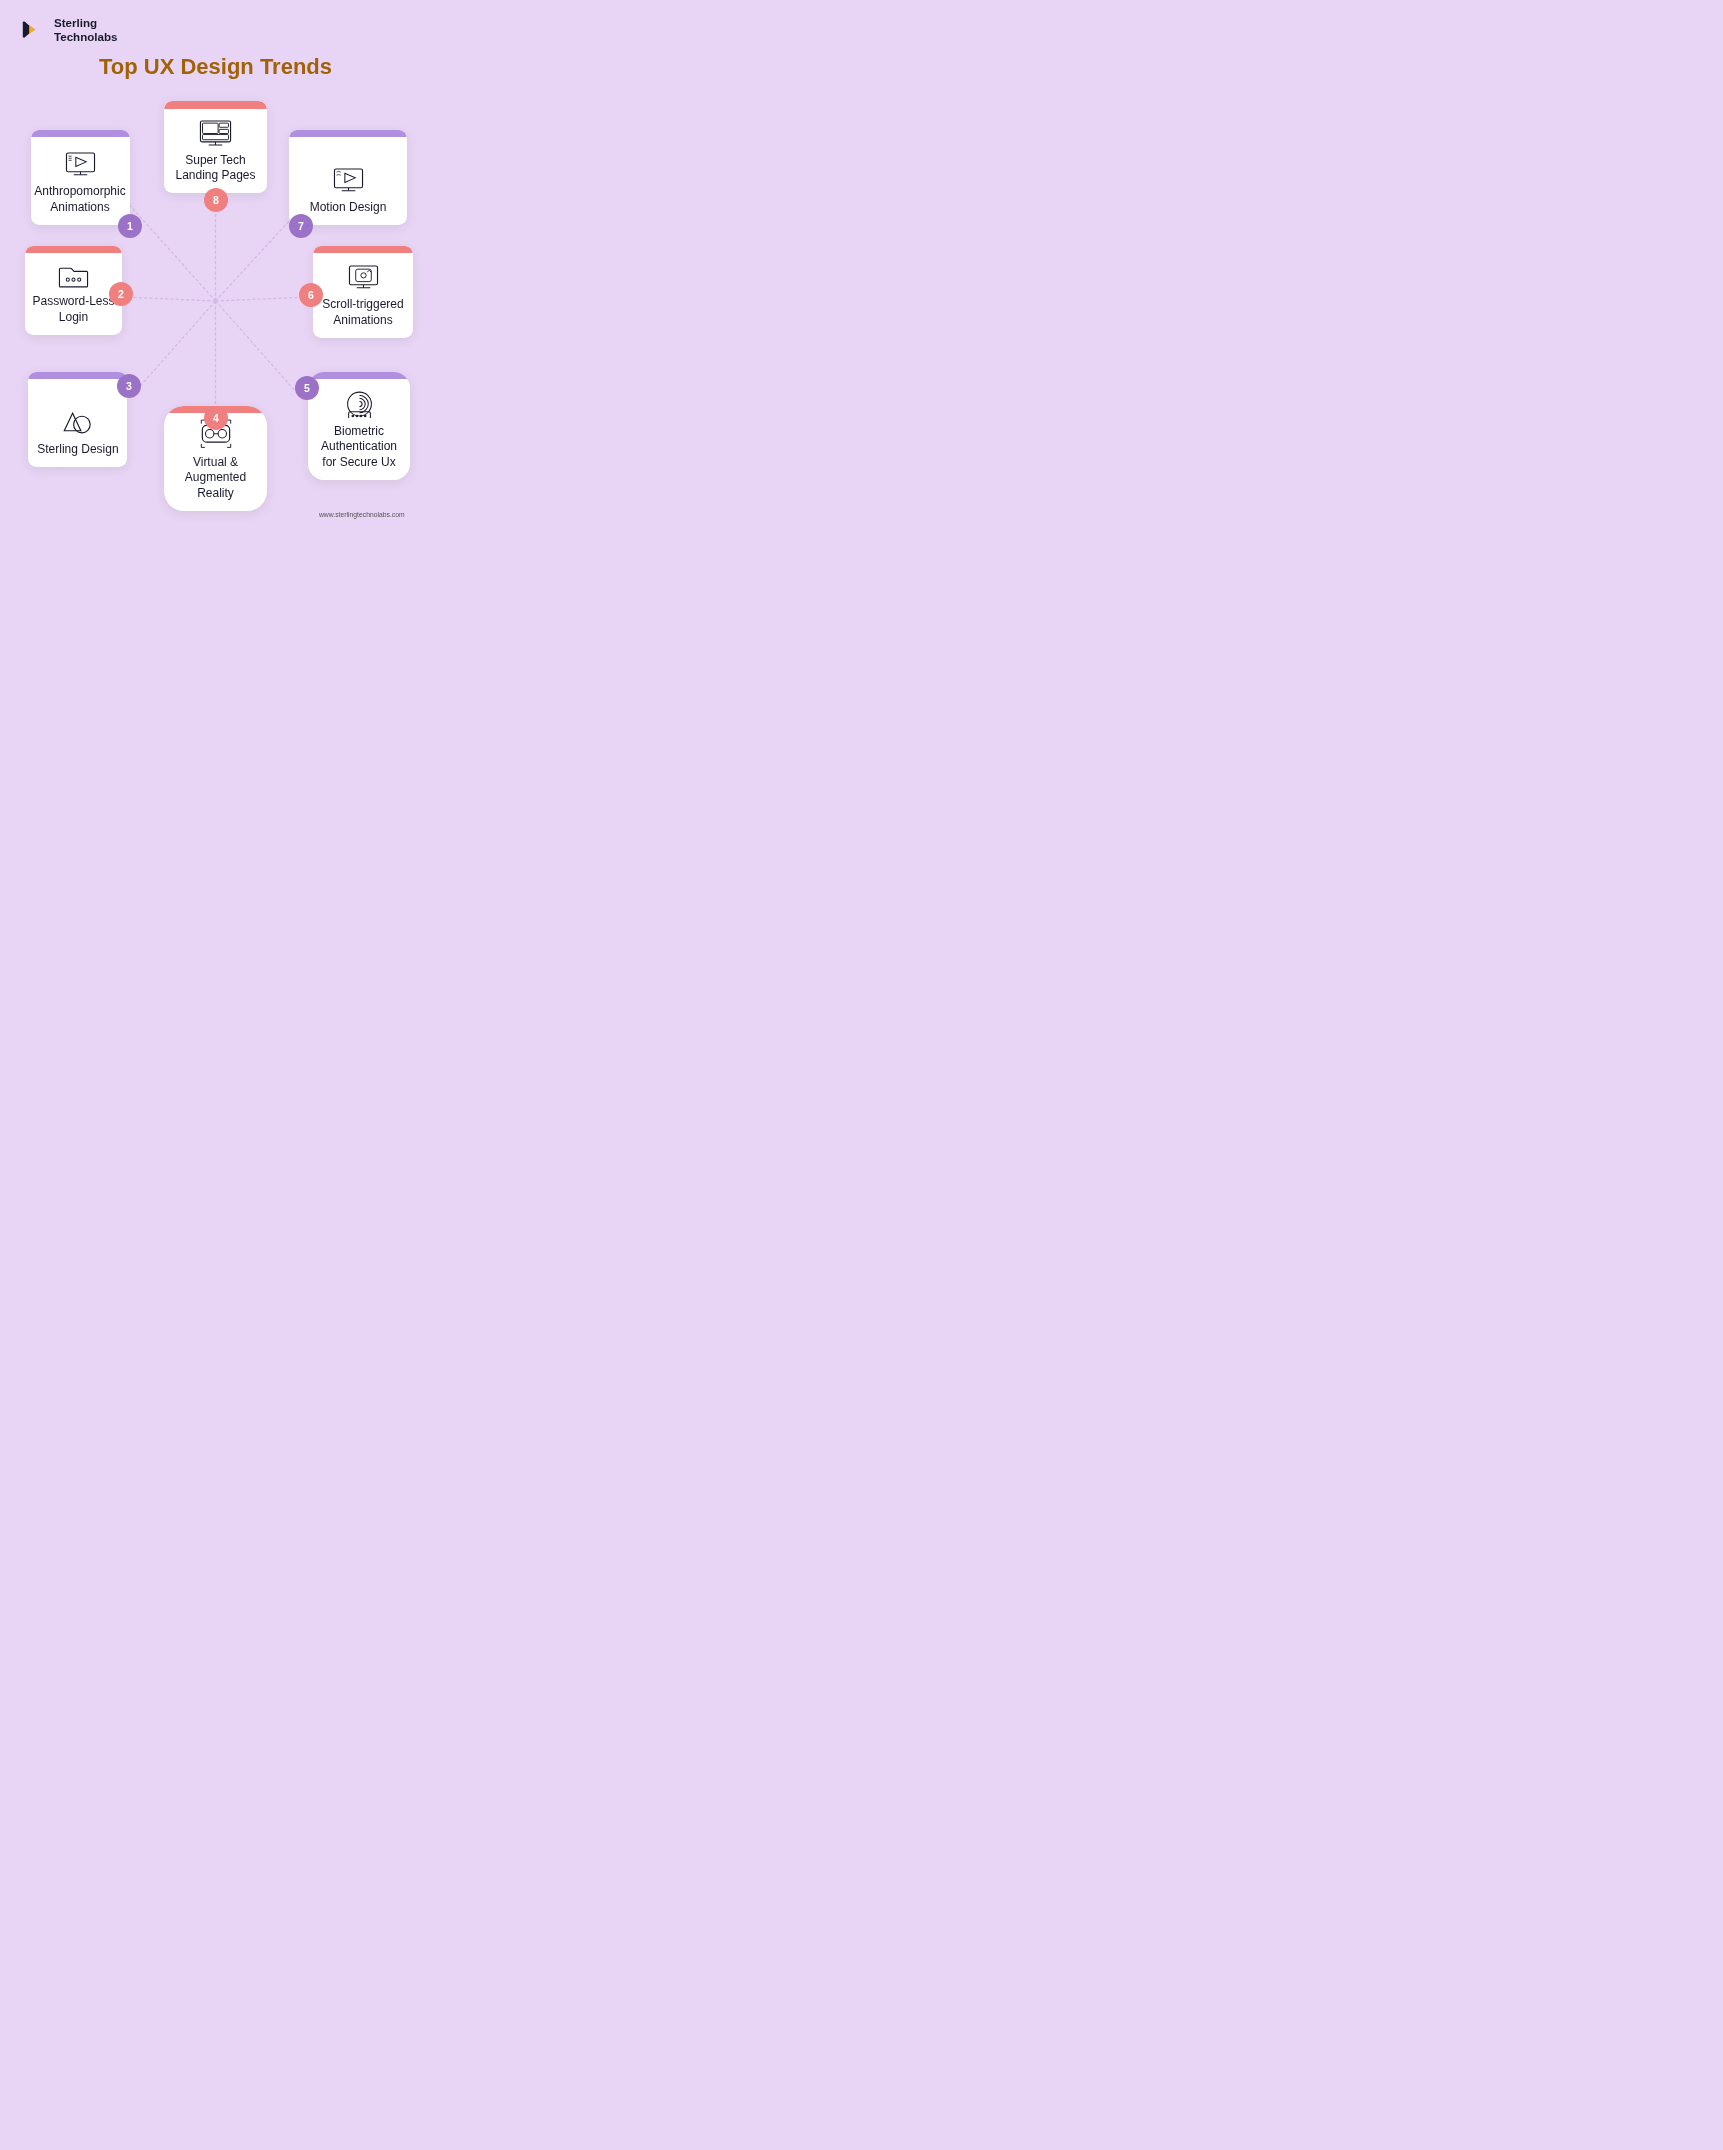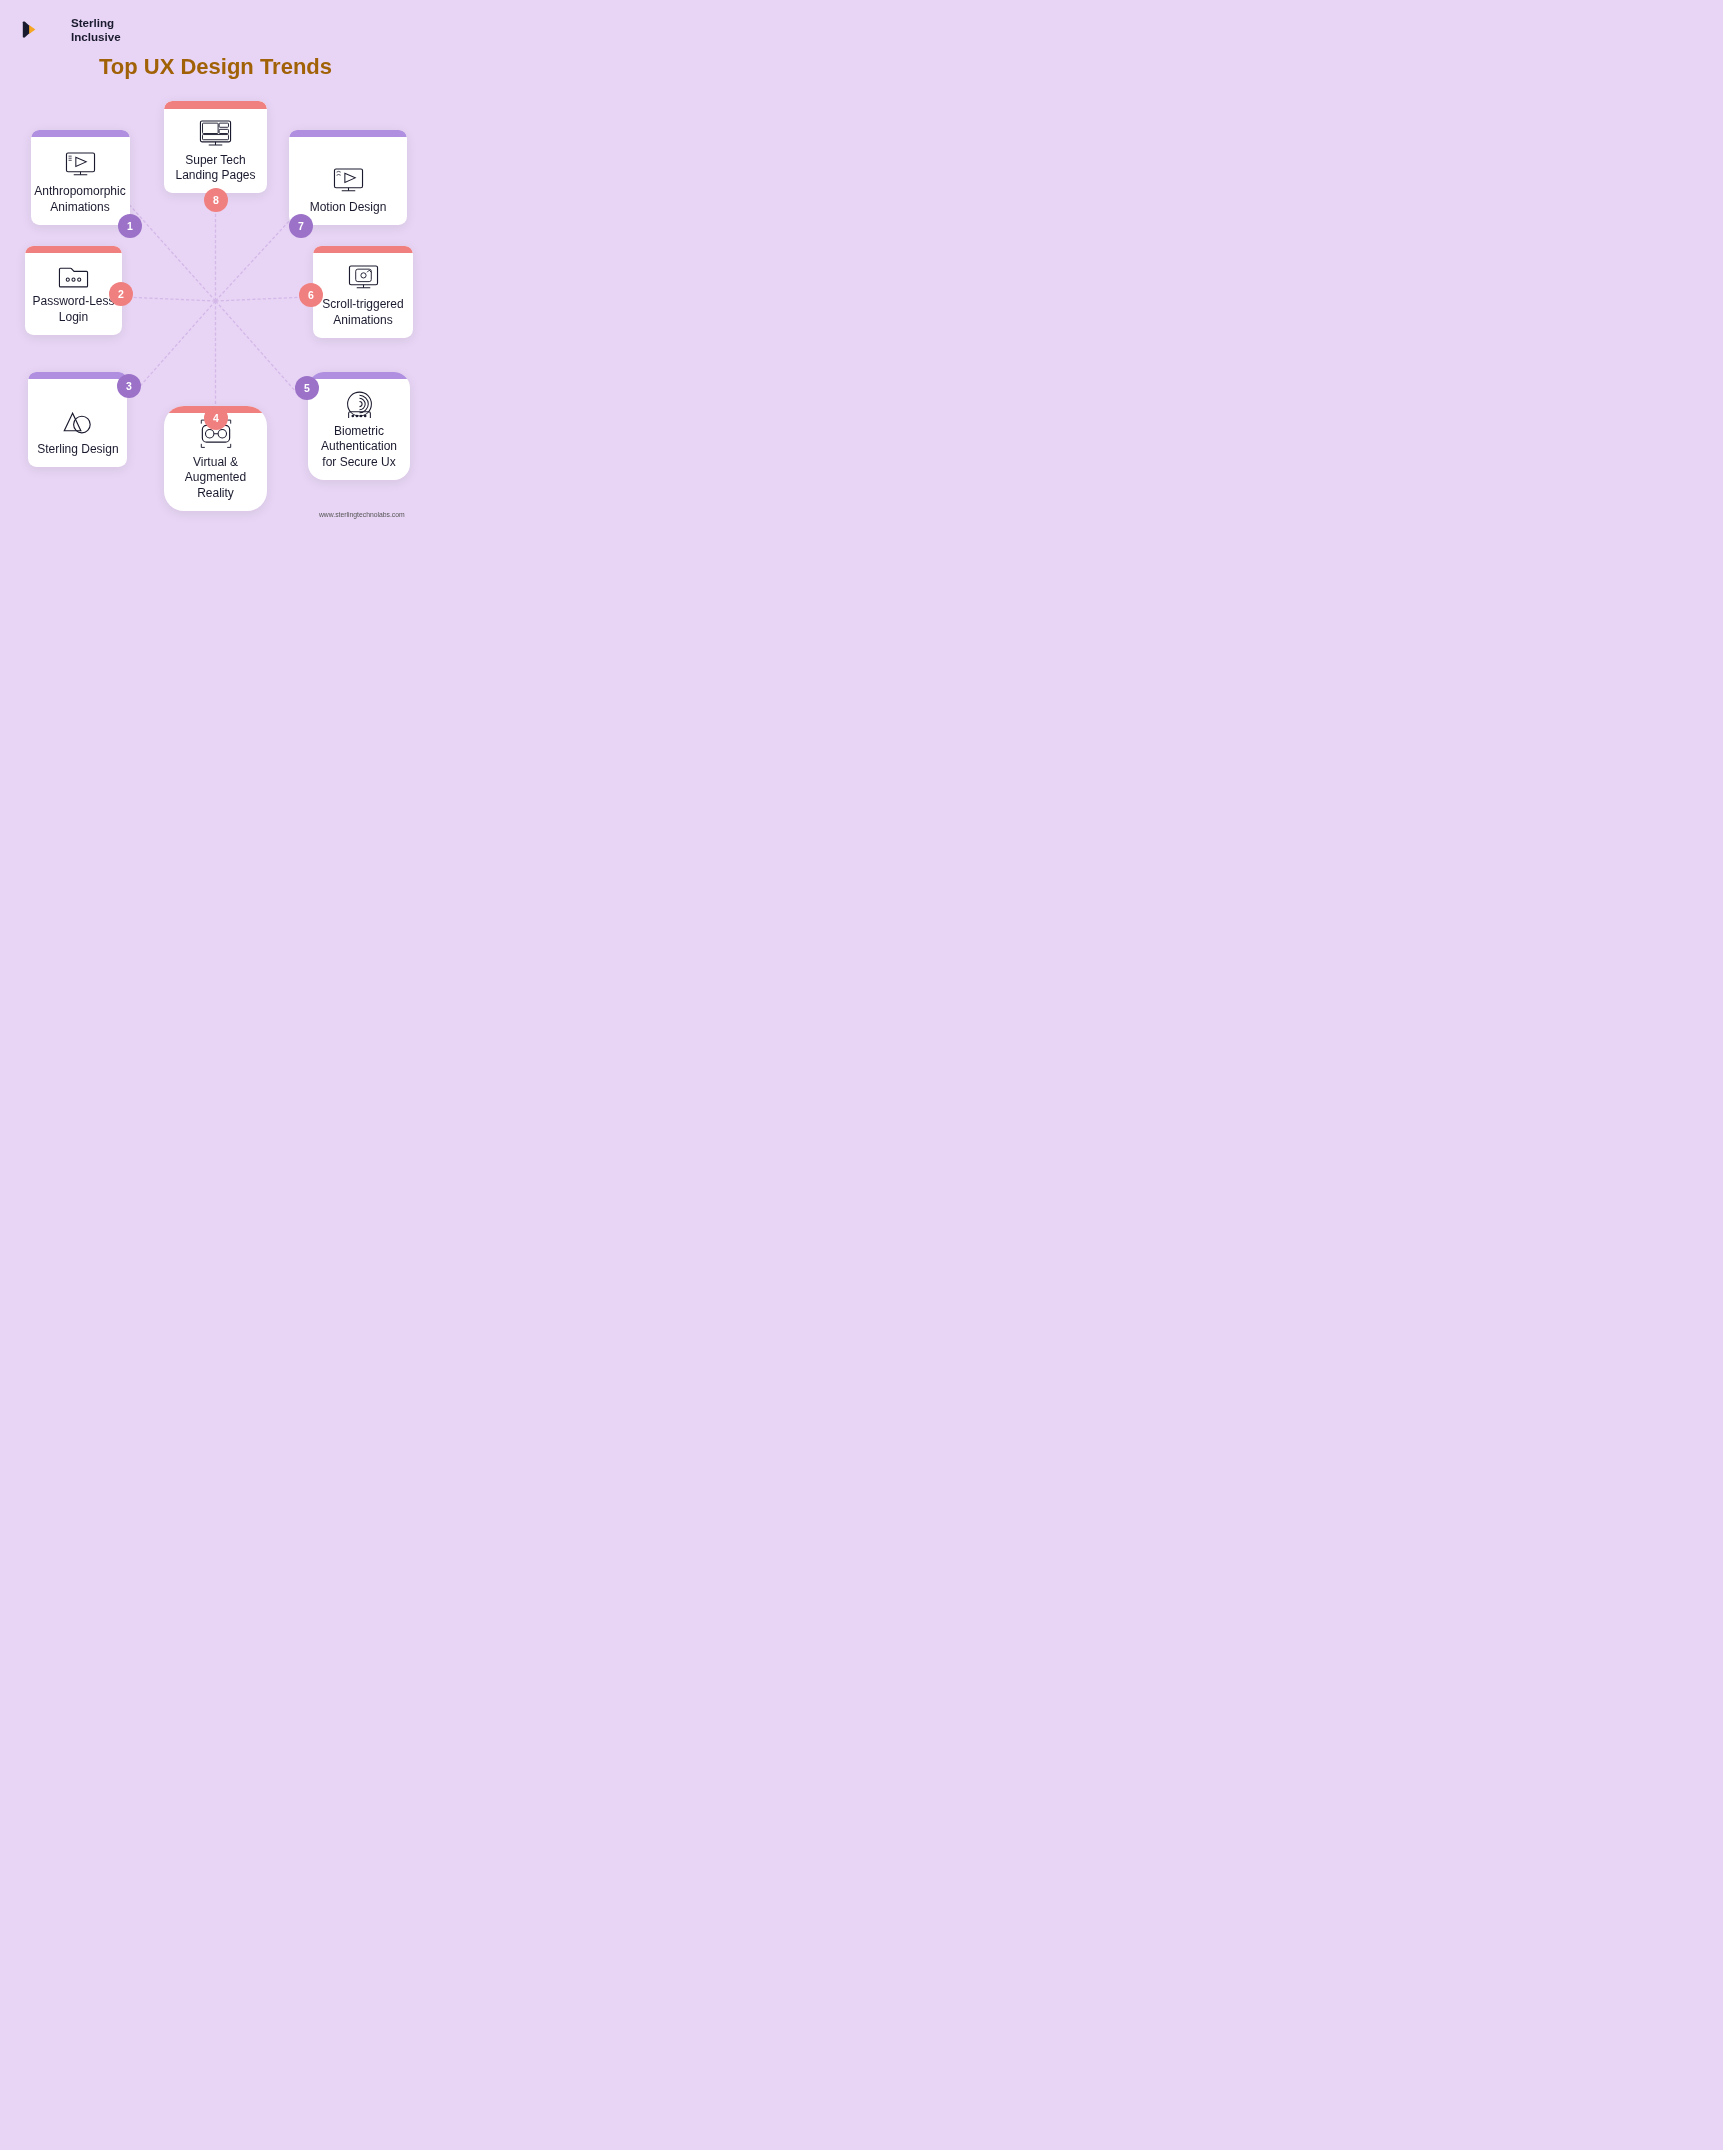--- a/index.html
+++ b/index.html
@@ -18,21 +18,21 @@
       min-height: 538px;
       background: #e8d5f5;
       position: relative;
       padding: 15.8px 21px 21px;
     }
 
     
     .header {
       display: flex;
       align-items: center;
-      gap: 23px;
+      gap: 6px;
       margin-bottom: 10.5px;
     }
 
     .logo-icon {
       width: 27px;
       height: 27px;
     }
 
     .logo-text {
       display: flex;
@@ -150,21 +150,21 @@
 
     <svg class="logo-icon" viewBox="0 0 60 60" xmlns="http://www.w3.org/2000/svg">
 
       <path d="M8 12 L8 48 L28 30 Z" fill="#1a1a2e"></path>
       <path d="M18 20 L18 40 L32 30 Z" fill="#f5a623"></path>
 
       <rect x="4" y="12" width="5" height="36" rx="2" fill="#1a1a2e"></rect>
     </svg>
     <div class="logo-text">
       <span class="logo-title">
-        <span>Sterling</span><br><span>Inclusive</span>
+        <span>Sterling</span><br><span>Technolabs</span>
       </span>
     </div>
   </div>
 
   <h1 class="page-title">Top UX Design Trends</h1>
 
   <div class="diagram-container">
 
     <svg class="lines-svg" viewBox="0 0 740 780" xmlns="http://www.w3.org/2000/svg">
 

